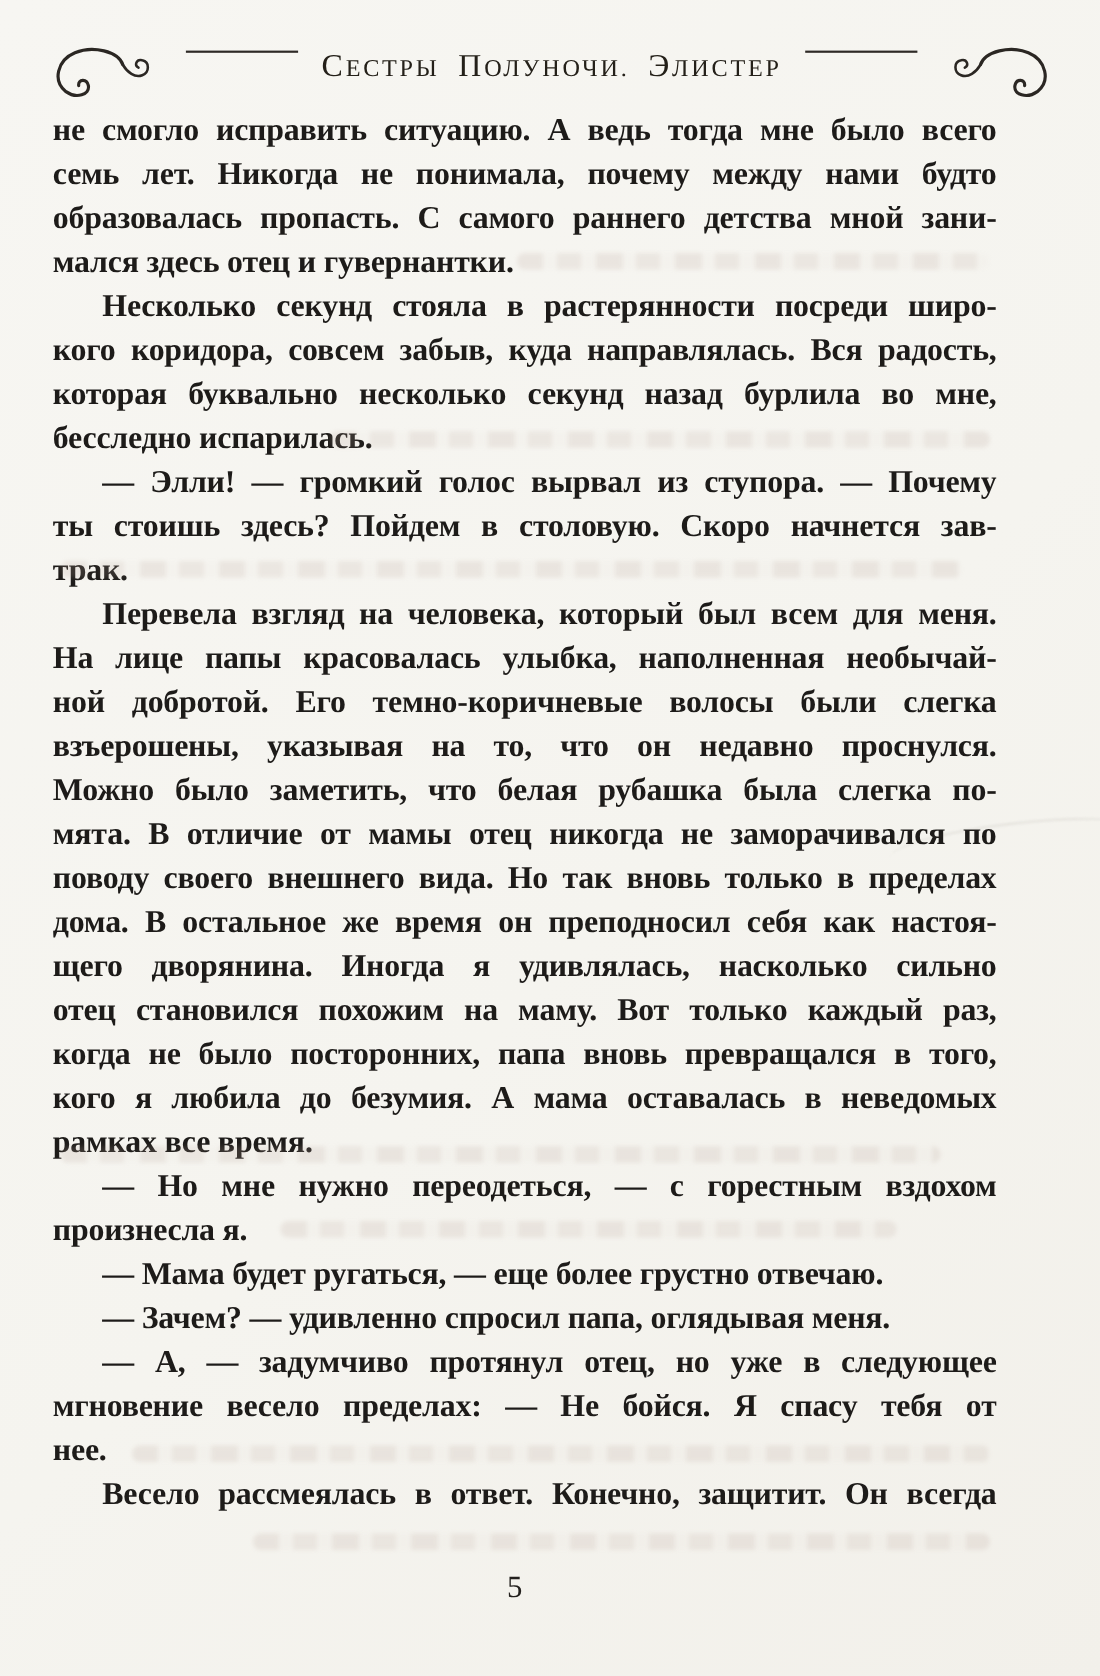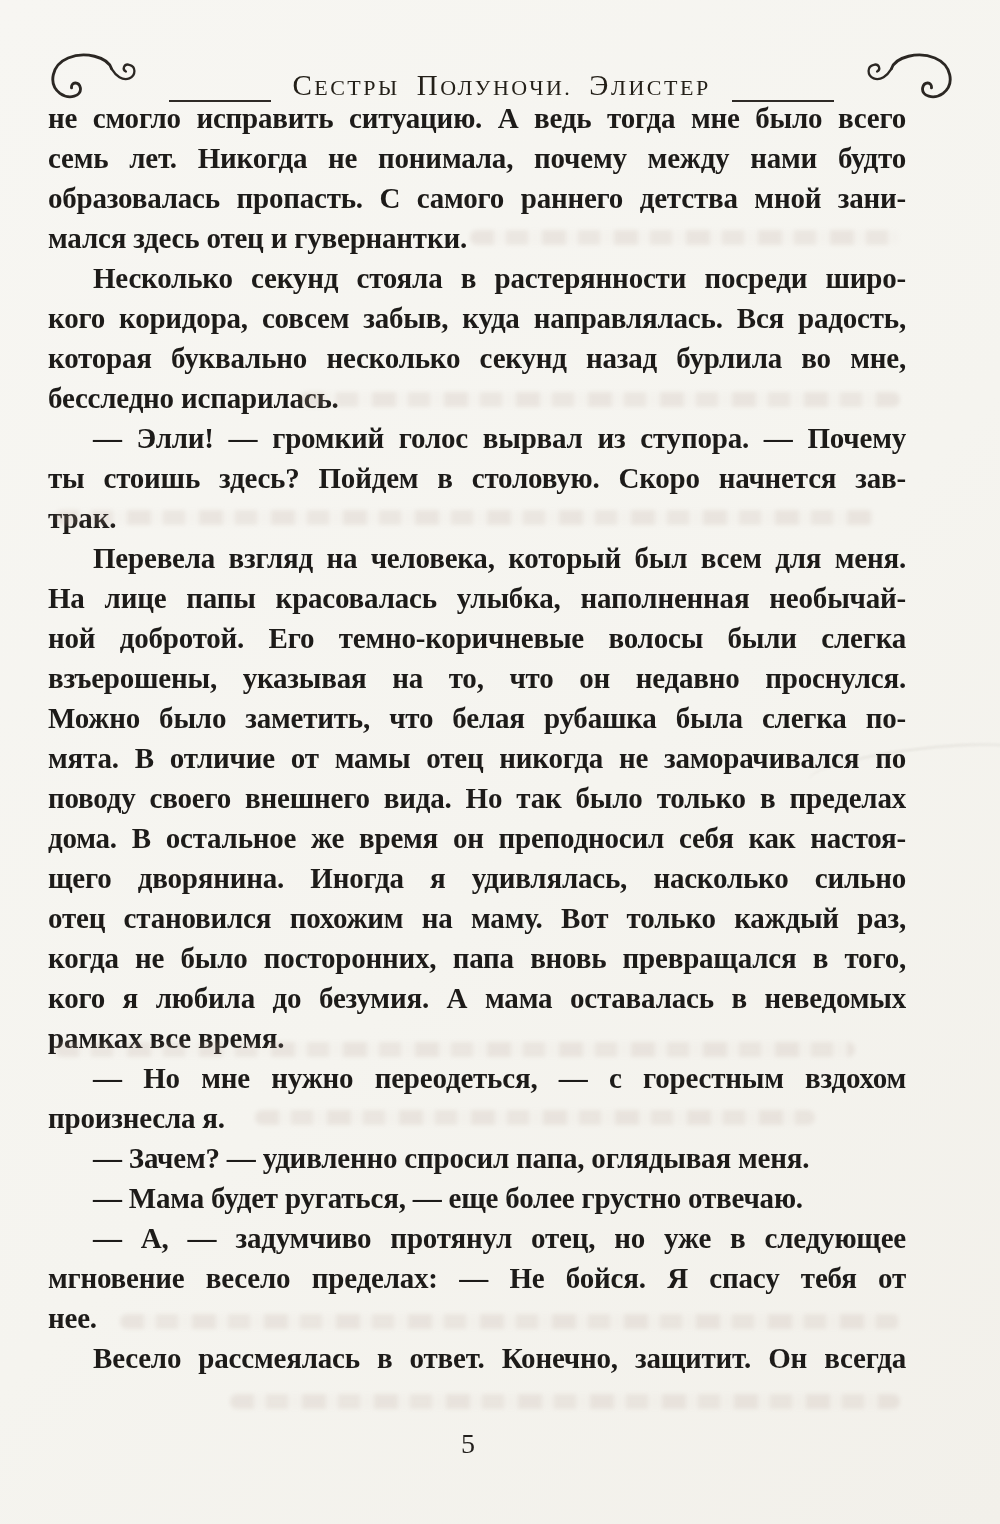--- a/index.html
+++ b/index.html
@@ -12,21 +12,21 @@
     overflow: hidden;
     font-family: "Liberation Serif", "DejaVu Serif", serif;
     color: #1d1b19;
   }
 
   
   .running-head {
     position: absolute;
     top: 42px; left: 45px; right: 42px; height: 60px;
     display: flex;
-    align-items: flex-end;
+    align-items: flex-start;
     justify-content: space-between;
   }
   .flourish { width: 102px; height: 50px; flex: 0 0 auto; }
   .flourish.mirrored { transform: scaleX(-1); }
   .head-rule {
     width: 102px; height: 2px; flex: 0 0 auto;
     background: #2e2a26;
     margin-top: 4px;
   }
   .head-title {
@@ -132,37 +132,37 @@
         <div class="line">ты стоишь здесь? Пойдем в столовую. Скоро начнется зав-</div>
         <div class="line last">трак.</div>
       </div>
       <div class="para indent">
         <div class="line first">Перевела взгляд на человека, который был всем для меня.</div>
         <div class="line">На лице папы красовалась улыбка, наполненная необычай-</div>
         <div class="line">ной добротой. Его темно-коричневые волосы были слегка</div>
         <div class="line">взъерошены, указывая на то, что он недавно проснулся.</div>
         <div class="line">Можно было заметить, что белая рубашка была слегка по-</div>
         <div class="line">мята. В отличие от мамы отец никогда не заморачивался по</div>
-        <div class="line">поводу своего внешнего вида. Но так было только в пределах</div>
+        <div class="line">поводу своего внешнего вида. Но так вновь только в пределах</div>
         <div class="line">дома. В остальное же время он преподносил себя как настоя-</div>
         <div class="line">щего дворянина. Иногда я удивлялась, насколько сильно</div>
         <div class="line">отец становился похожим на маму. Вот только каждый раз,</div>
         <div class="line">когда не было посторонних, папа вновь превращался в того,</div>
         <div class="line">кого я любила до безумия. А мама оставалась в неведомых</div>
         <div class="line last">рамках все время.</div>
       </div>
       <div class="para indent">
         <div class="line first">— Но мне нужно переодеться, — с горестным вздохом</div>
         <div class="line last">произнесла я.</div>
       </div>
       <div class="para indent">
-        <div class="line first last">— Зачем? — удивленно спросил папа, оглядывая меня.</div>
+        <div class="line first last">— Мама будет ругаться, — еще более грустно отвечаю.</div>
       </div>
       <div class="para indent">
-        <div class="line first last">— Мама будет ругаться, — еще более грустно отвечаю.</div>
+        <div class="line first last">— Зачем? — удивленно спросил папа, оглядывая меня.</div>
       </div>
       <div class="para indent">
         <div class="line first">— А, — задумчиво протянул отец, но уже в следующее</div>
         <div class="line">мгновение весело пределах: — Не бойся. Я спасу тебя от</div>
         <div class="line last">нее.</div>
       </div>
       <div class="para indent">
         <div class="line first">Весело рассмеялась в ответ. Конечно, защитит. Он всегда</div>
       </div>
     </div>

